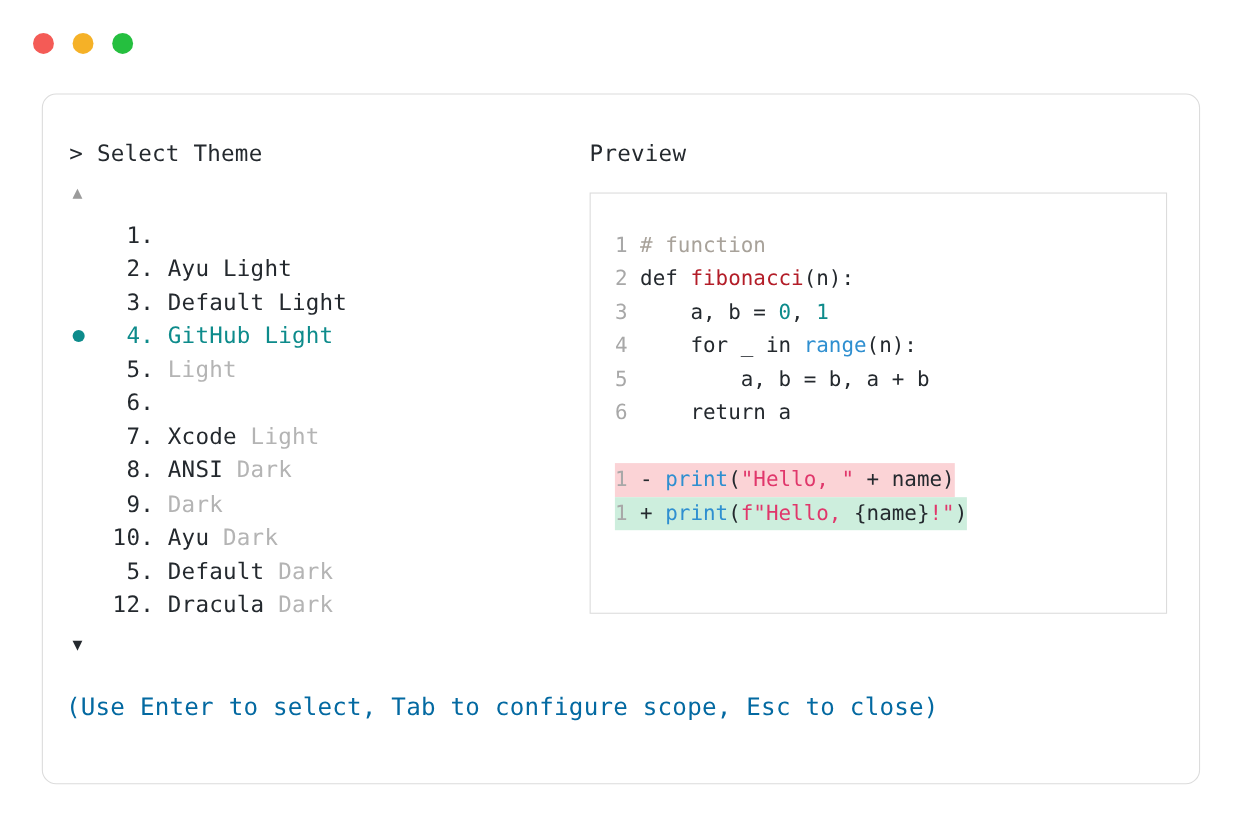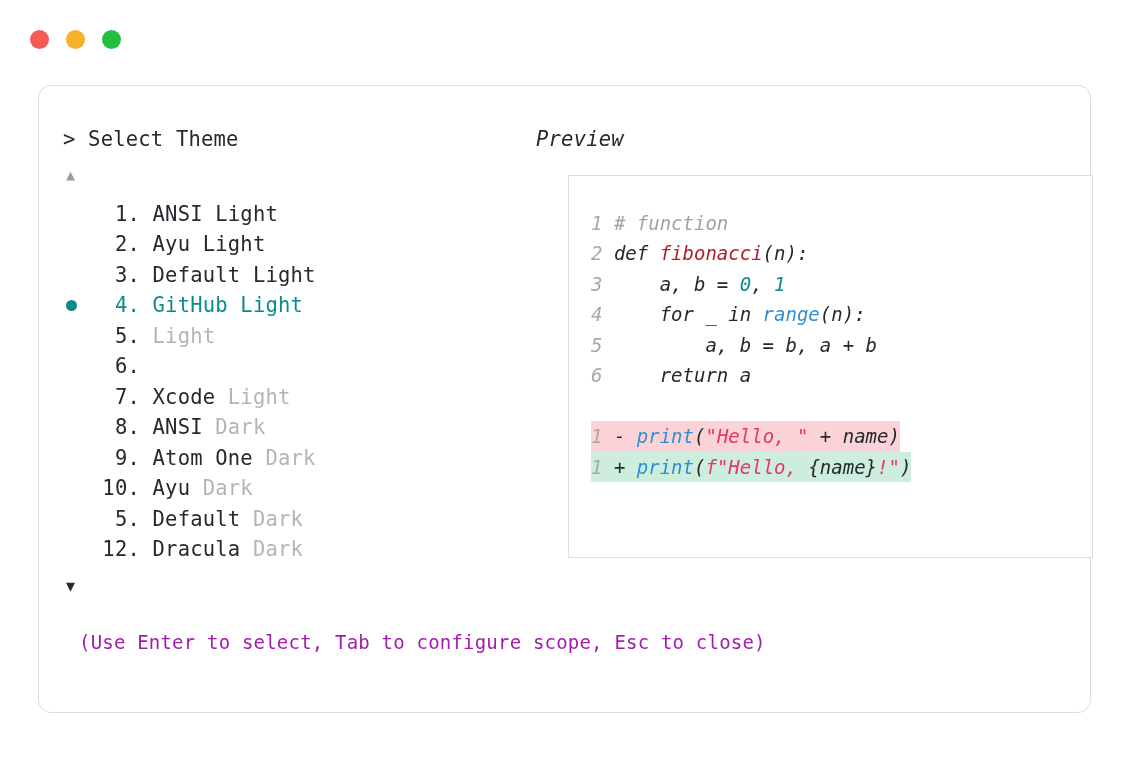--- a/index.html
+++ b/index.html
@@ -129,37 +129,35 @@
   .theme-item.selected .theme-variant {
     color: #0d8b8b;
   }
 
   
   .right-col {
     position: absolute;
     left: 497px;
     top: 43px;
     width: 530px;
-    font-style: italic;
   }
   .preview-label {
     font-size: 20.5px;
     line-height: 1;
     color: #24292e;
     letter-spacing: 0.2px;
   }
   .preview-box {
     margin-top: 25px;
     box-sizing: border-box;
     width: 525px;
     height: 383px;
     border: 1.5px solid #dcdcdc;
     background: #ffffff;
     padding: 32px 0 0 22px;
-    margin-left: 32px;
   }
 
   .code {
     font-size: 19px;
     line-height: 30.5px;
     white-space: pre;
   }
   .code-line { white-space: pre; }
   .gutter {
     color: #a8a8a8;
@@ -182,25 +180,25 @@
     display: inline-block;
     line-height: 30.5px;
   }
   .diff-del { background: #fbd3d6; }
   .diff-add { background: #cdeedd; }
   .diff-rowwrap { display: block; }
 
   
   .hint {
     position: absolute;
-    left: 40px;
+    left: 21px;
     top: 547px;
-    font-size: 19px;
-    line-height: 1;
-    color: #a21caf;
+    font-size: 22px;
+    line-height: 1;
+    color: #0369a1;
     letter-spacing: 0.2px;
     white-space: pre;
   }
 </style>
 </head>
 <body>
 
 <div class="titlebar">
   <span class="dot dot-red"></span>
   <span class="dot dot-yellow"></span>
@@ -209,29 +207,29 @@
 
 <div class="card">
   <div class="card-inner">
 
     <div class="left-col">
       <div class="prompt">&gt; Select Theme</div>
 
       <div class="scroll-arrow arrow-up">▲</div>
 
       <div class="theme-list" id="theme-list">
-          <div class="theme-item"><span class="bullet-slot"></span><span class="theme-index"> 1.</span><span> </span><span class="theme-name">ANSI Light</span></div>
+          <div class="theme-item"><span class="bullet-slot"></span><span class="theme-index"> 1.</span><span> </span></div>
           <div class="theme-item"><span class="bullet-slot"></span><span class="theme-index"> 2.</span><span> </span><span class="theme-name">Ayu Light</span></div>
           <div class="theme-item"><span class="bullet-slot"></span><span class="theme-index"> 3.</span><span> </span><span class="theme-name">Default Light</span></div>
           <div class="theme-item selected"><span class="bullet-slot"><span class="bullet"></span></span><span class="theme-index"> 4.</span><span> </span><span class="theme-name">GitHub Light</span></div>
           <div class="theme-item"><span class="bullet-slot"></span><span class="theme-index"> 5.</span><span> </span><span class="theme-variant">Light</span></div>
           <div class="theme-item"><span class="bullet-slot"></span><span class="theme-index"> 6.</span><span> </span></div>
           <div class="theme-item"><span class="bullet-slot"></span><span class="theme-index"> 7.</span><span> </span><span class="theme-name">Xcode </span><span class="theme-variant">Light</span></div>
           <div class="theme-item"><span class="bullet-slot"></span><span class="theme-index"> 8.</span><span> </span><span class="theme-name">ANSI </span><span class="theme-variant">Dark</span></div>
-          <div class="theme-item"><span class="bullet-slot"></span><span class="theme-index"> 9.</span><span> </span><span class="theme-name">Atom One </span><span class="theme-variant">Dark</span></div>
+          <div class="theme-item"><span class="bullet-slot"></span><span class="theme-index"> 9.</span><span> </span><span class="theme-variant">Dark</span></div>
           <div class="theme-item"><span class="bullet-slot"></span><span class="theme-index">10.</span><span> </span><span class="theme-name">Ayu </span><span class="theme-variant">Dark</span></div>
           <div class="theme-item"><span class="bullet-slot"></span><span class="theme-index">5.</span><span> </span><span class="theme-name">Default </span><span class="theme-variant">Dark</span></div>
           <div class="theme-item"><span class="bullet-slot"></span><span class="theme-index">12.</span><span> </span><span class="theme-name">Dracula </span><span class="theme-variant">Dark</span></div>
         </div>
 
       <div class="scroll-arrow arrow-down">▼</div>
     </div>
 
     <div class="right-col">
       <div class="preview-label">Preview</div>

